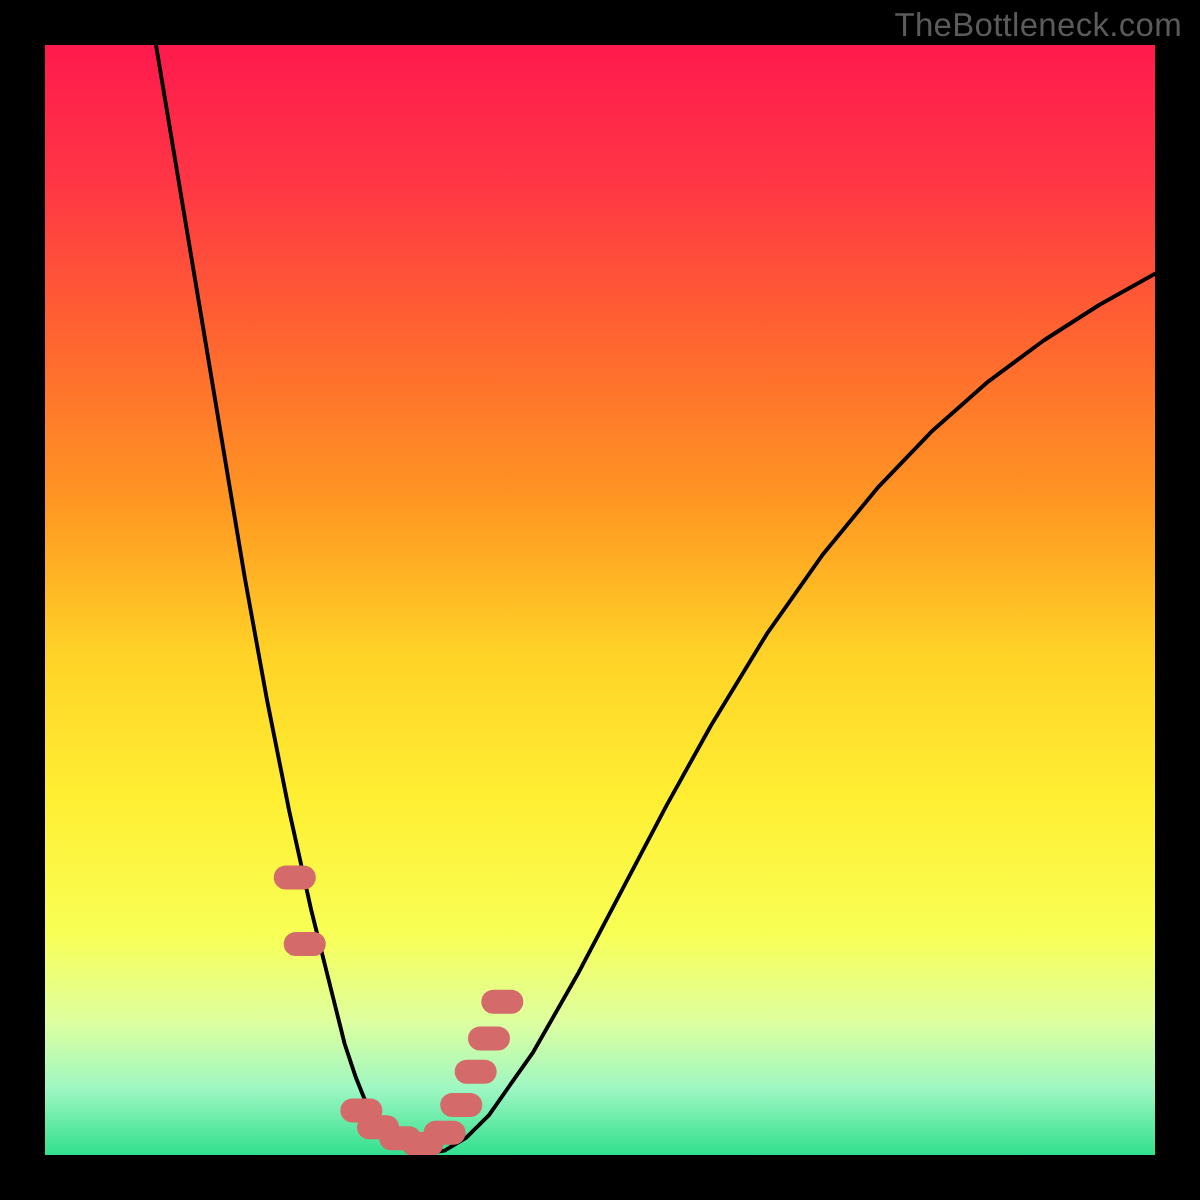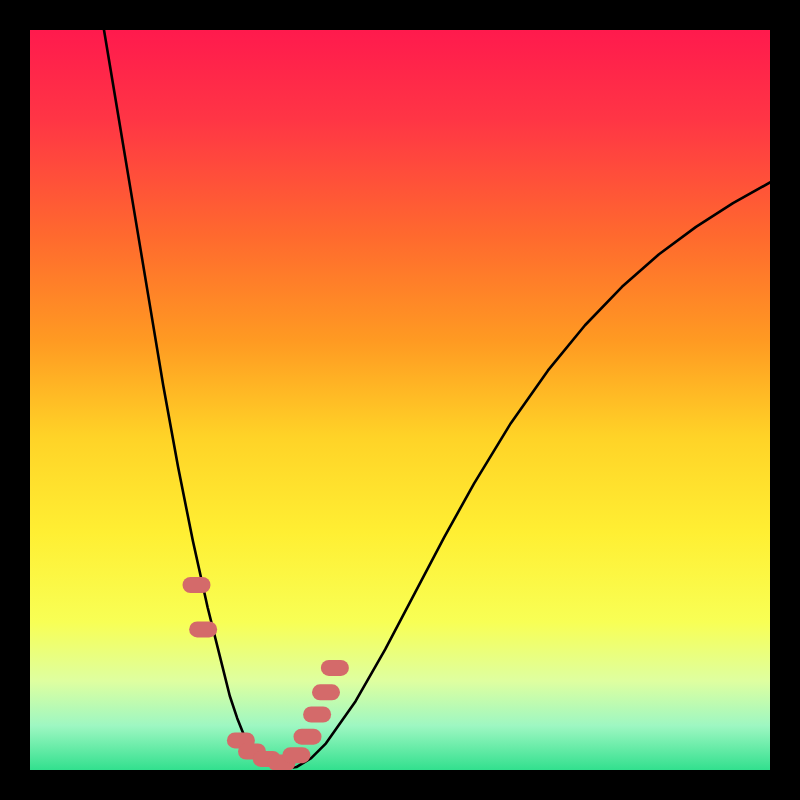--- a/index.html
+++ b/index.html
@@ -28,20 +28,21 @@
     width: 740px;
     height: 740px;
     overflow: hidden;
   }
   .plot-area svg { display: block; width: 100%; height: 100%; }
 </style>
 </head>
 <body>
 
 <div class="frame">
+  <div class="watermark">TheBottleneck.com</div>
   <div class="plot-area">
     <svg viewBox="0 0 740 740" preserveAspectRatio="none">
       <defs>
         <linearGradient id="bg-grad" x1="0" y1="0" x2="0" y2="1">
             <stop offset="0.00%" stop-color="#ff1a4d"></stop>
             <stop offset="12.00%" stop-color="#ff3545"></stop>
             <stop offset="28.00%" stop-color="#ff6a2e"></stop>
             <stop offset="42.00%" stop-color="#ff9a22"></stop>
             <stop offset="55.00%" stop-color="#ffd327"></stop>
             <stop offset="68.00%" stop-color="#ffef33"></stop>

